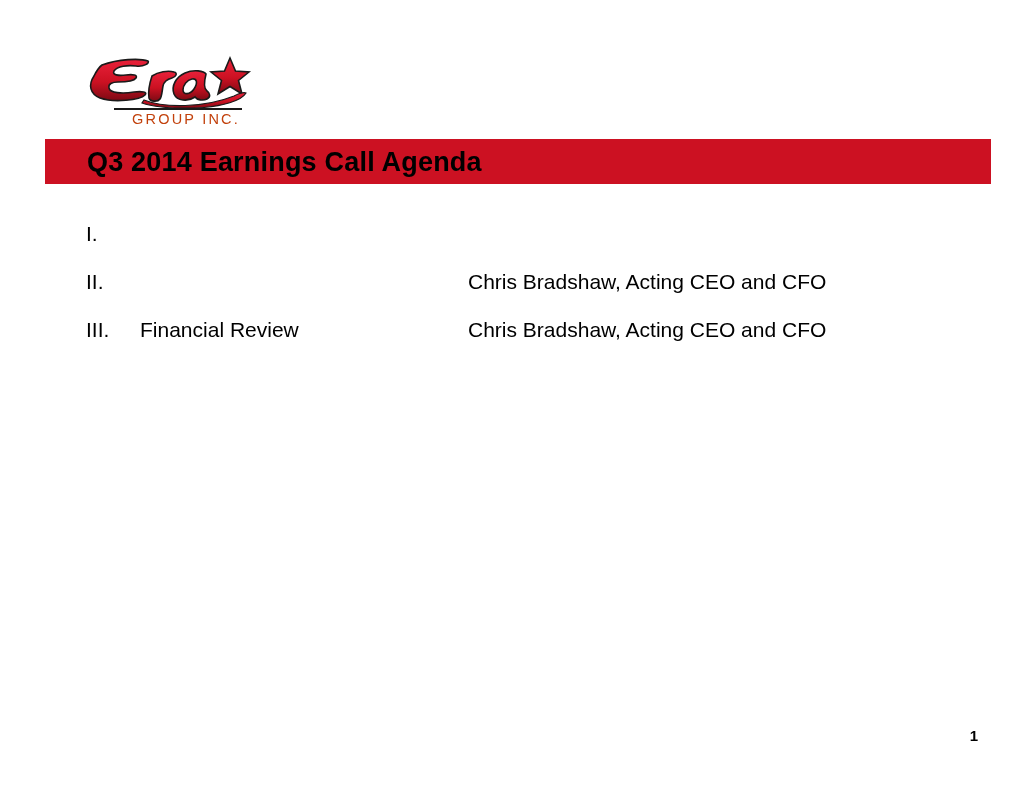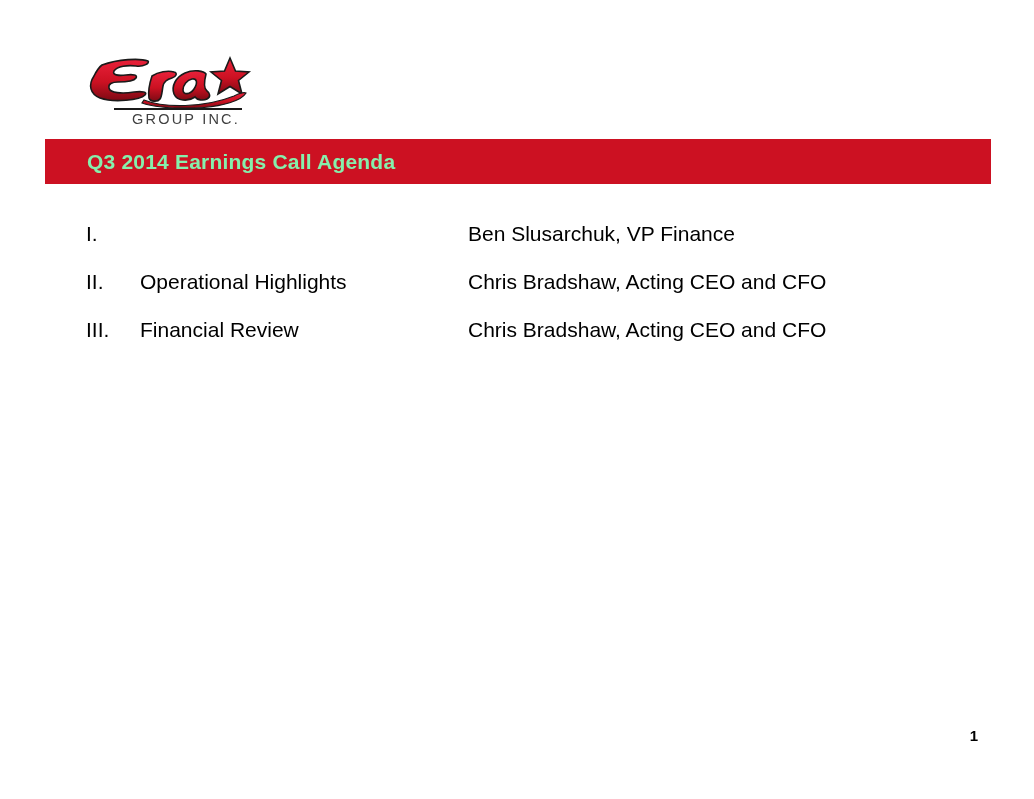--- a/index.html
+++ b/index.html
@@ -49,41 +49,41 @@
   }
   .logo-sub {
     position: absolute;
     left: 28px;
     top: 59px;
     width: 148px;
     text-align: center;
     font-family: "Liberation Sans", sans-serif;
     font-size: 14.5px;
     letter-spacing: 2.2px;
-    color: #404040;
+    color: #c2410c;
     font-weight: 400;
   }
 
   
   .title-bar {
     position: absolute;
     left: 45px;
     top: 139px;
     width: 946px;
     height: 45px;
     background: #c8102e;
     background: #cc1122;
   }
   .title-bar .title-text {
     position: absolute;
     left: 42px;
     top: 50%;
     transform: translateY(-50%);
-    color: #86efac;
-    font-size: 21px;
+    color: #000000;
+    font-size: 27px;
     font-weight: bold;
     letter-spacing: 0.2px;
     white-space: nowrap;
   }
 
   
   .agenda {
     position: absolute;
     left: 86px;
     top: 210px;
@@ -157,26 +157,24 @@
   </div>
 
   <div class="title-bar">
     <div class="title-text">Q3 2014 Earnings Call Agenda</div>
   </div>
 
   <div class="agenda">
 
     <div class="agenda-row">
       <span class="agenda-num">I.</span>
-      <span class="agenda-speaker">Ben Slusarchuk, VP Finance</span>
     </div>
 
     <div class="agenda-row">
       <span class="agenda-num">II.</span>
-      <span class="agenda-item">Operational Highlights</span>
       <span class="agenda-speaker">Chris Bradshaw, Acting CEO and CFO</span>
     </div>
 
     <div class="agenda-row">
       <span class="agenda-num">III.</span>
       <span class="agenda-item">Financial Review</span>
       <span class="agenda-speaker">Chris Bradshaw, Acting CEO and CFO</span>
     </div>
 
 

